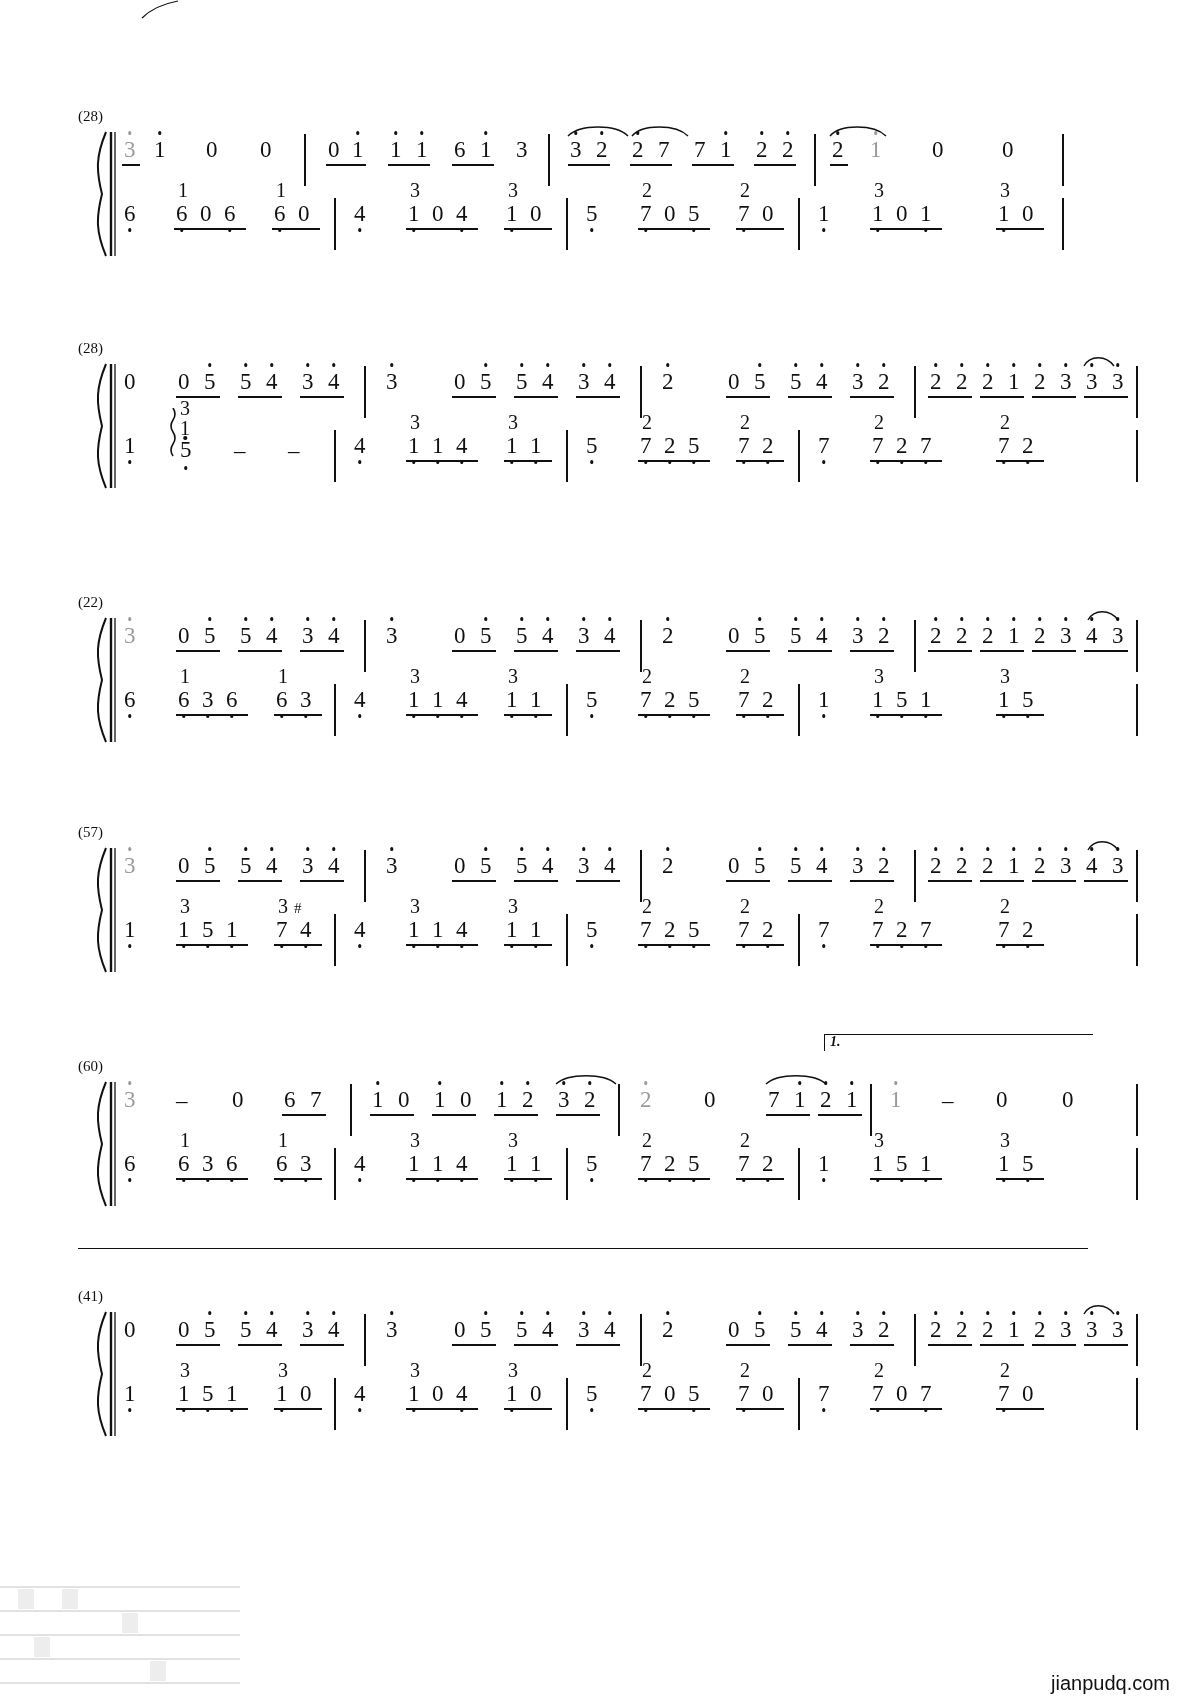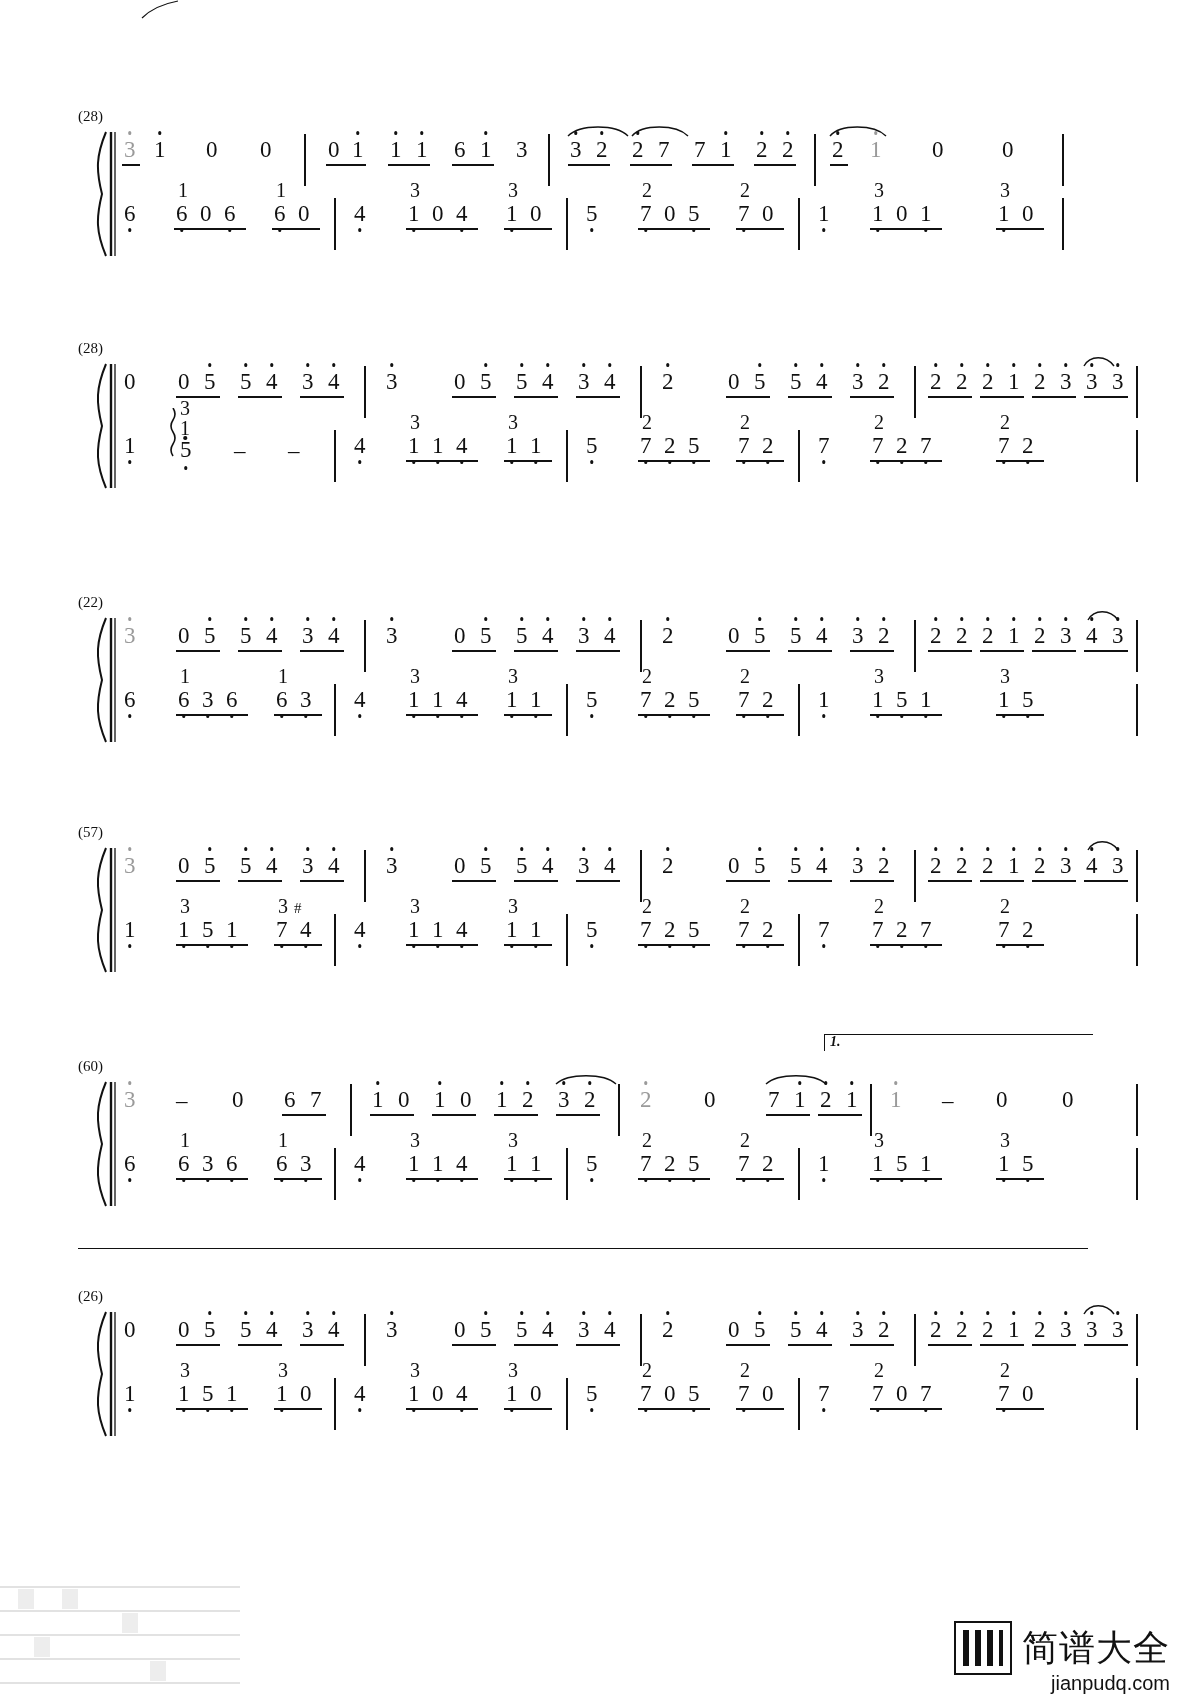--- a/index.html
+++ b/index.html
@@ -747,21 +747,21 @@
         <span class="nt" style="left:898px;top:10px;">5<i class="dot-dn"></i></span>
         <div class="beam" style="left:872px;top:36px;width:48px;"></div>
         <div class="bar lower" style="left:1012px;"></div>
       </div>
     </div>
   </div>
 
   <div class="divider" style="left:78px;top:1248px;width:1010px;"></div>
 
   <div class="system" style="top:1310px;">
-    <div class="measure-label">(26)</div>
+    <div class="measure-label">(41)</div>
     <div class="brace">
       <svg width="26" height="128" viewBox="0 0 26 128">
         <path d="M16 2 C6 26, 6 40, 12 64 C6 88, 6 102, 16 126" stroke="#111" stroke-width="2" fill="none"></path>
         <line x1="21" y1="2" x2="21" y2="126" stroke="#111" stroke-width="2.4"></line>
         <line x1="25" y1="2" x2="25" y2="126" stroke="#111" stroke-width="1.3"></line>
       </svg>
     </div>
     <div class="staff-inner">
 
       <div class="row upper">
@@ -883,27 +883,15 @@
     </g>
     <g fill="#ededed">
       <rect x="18" y="12" width="16" height="20"></rect>
       <rect x="62" y="12" width="16" height="20"></rect>
       <rect x="122" y="36" width="16" height="20"></rect>
       <rect x="34" y="60" width="16" height="20"></rect>
       <rect x="150" y="84" width="16" height="20"></rect>
     </g>
   </svg>
 
-  <div class="logo">
-    <div class="logo-keys">
-      <svg width="58" height="54" viewBox="0 0 58 54">
-        <rect x="1" y="1" width="56" height="52" fill="none" stroke="#111" stroke-width="2"></rect>
-        <rect x="9" y="9" width="6" height="36" fill="#111"></rect>
-        <rect x="21" y="9" width="6" height="36" fill="#111"></rect>
-        <rect x="33" y="9" width="6" height="36" fill="#111"></rect>
-        <rect x="45" y="9" width="4" height="36" fill="#111"></rect>
-      </svg>
-    </div>
-    <div class="logo-text">简谱大全</div>
-  </div>
   <div class="logo-url">jianpudq.com</div>
 
 </div>
 
 </body></html>

